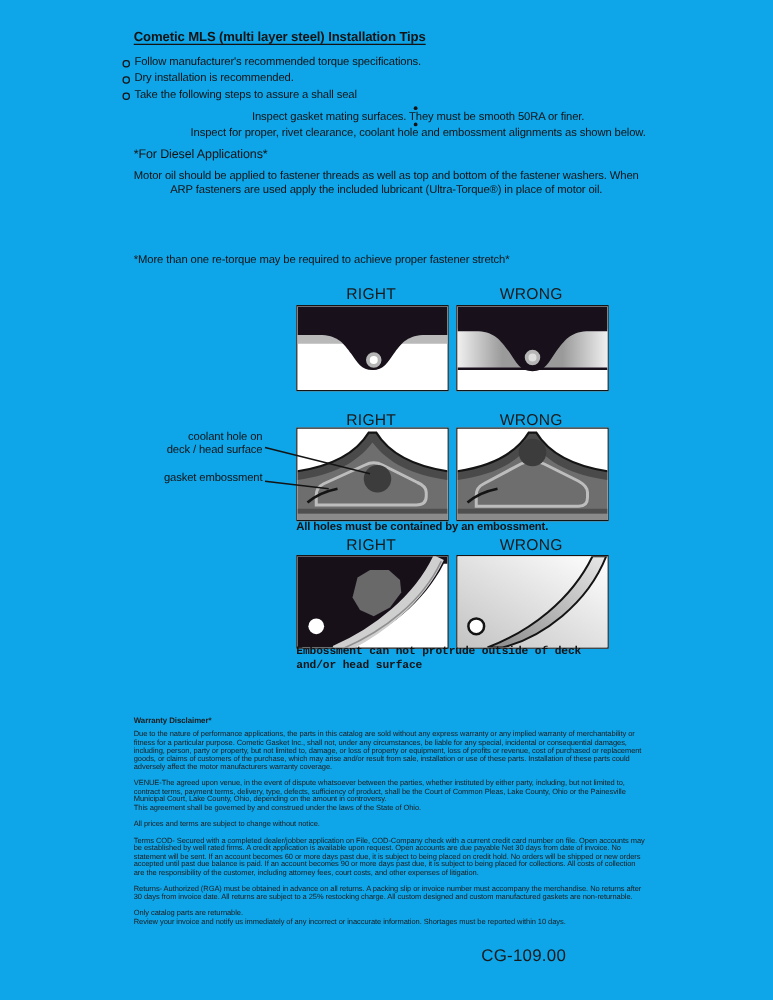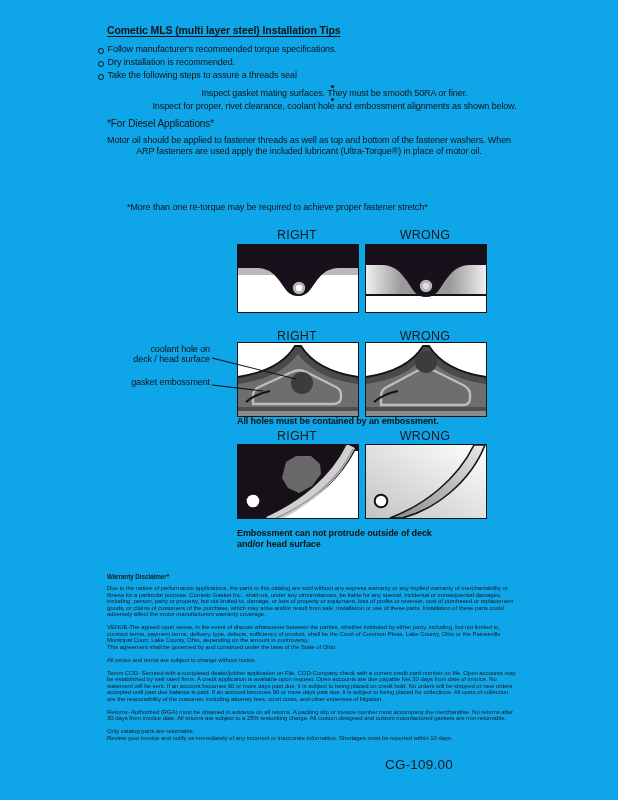--- a/index.html
+++ b/index.html
@@ -15,21 +15,21 @@
   .tips{left:98px;top:43px;width:440px;font-size:9px;letter-spacing:-0.1px;}
   .tip{display:flex;align-items:center;height:13px;line-height:11px;}
   .tip .mk{flex:0 0 auto;margin-top:3px;margin-right:4px;}
   .ring{width:3.6px;height:3.6px;border:0.9px solid #131313;border-radius:50%;}
   .dot{width:3.4px;height:3.4px;background:#131313;border-radius:50%;}
   .tip.sub{margin-left:33px;flex-direction:column;}
 
   
   .diesel-h{left:107px;top:118px;font-size:10px;font-weight:normal;letter-spacing:-0.1px;}
   .para{left:107px;width:404px;font-size:9px;line-height:10.5px;letter-spacing:-0.1px;}
-  .p1{top:135px;text-align:center;} .p2{top:165px;} .note{top:202px;margin-left:20px;}
+  .p1{top:135px;text-align:center;} .p2{top:165px;} .note{top:202px;}
 
   
   .dhead{width:120px;text-align:center;font-size:12.5px;letter-spacing:0.2px;color:#1a1a1a;}
   .cap{font-size:9px;font-weight:bold;letter-spacing:-0.1px;white-space:pre-line;line-height:10.5px;}
   .dlabel{width:112px;text-align:right;font-size:9px;line-height:9.5px;letter-spacing:-0.1px;white-space:pre-line;}
   svg.panel{display:block;border:1.6px solid #141414;background:#fff;}
 
   
   .disc{left:107px;top:574px;width:411px;font-size:6px;line-height:6.6px;letter-spacing:-0.05px;color:#1c1c1c;}
   .disc h4{margin:0 0 4.5px 0;font-size:6.3px;font-weight:bold;}
@@ -49,21 +49,21 @@
     <div class="tip">
       <span class="mk ring"></span>
       <span>Follow manufacturer's recommended torque specifications.</span>
     </div>
     <div class="tip">
       <span class="mk ring"></span>
       <span>Dry installation is recommended.</span>
     </div>
     <div class="tip">
       <span class="mk ring"></span>
-      <span>Take the following steps to assure a threads seal</span>
+      <span>Take the following steps to assure a shall seal</span>
     </div>
     <div class="tip sub">
       <span class="mk dot"></span>
       <span>Inspect gasket mating surfaces.  They must be smooth 50RA or finer.</span>
     </div>
     <div class="tip sub">
       <span class="mk dot"></span>
       <span>Inspect for proper, rivet clearance, coolant hole and embossment alignments as shown below.</span>
     </div>
   </div>
@@ -155,21 +155,21 @@
       <linearGradient id="g3band" x1="0" y1="1" x2="1" y2="0">
         <stop offset="0" stop-color="#8a8a8a"></stop>
           <stop offset="1" stop-color="#e8e8e8"></stop>
       </linearGradient>
     </defs>
     <rect x="0" y="0" width="120" height="73" fill="url(#g3bg)"></rect>
     <path d="M24,73 C58,60 91,35 108,0 L119,0 C104,38 68,65 36,73 Z" fill="url(#g3band)" stroke="#141414" stroke-width="1.6"></path>
     <circle cx="15" cy="56" r="6.3" fill="#ffffff" stroke="#141414" stroke-width="2"></circle>
   </svg>
 
-  <div class="abs cap" style="left:237px;top:528px;width:280px;">Embossment can not protrude outside of deck
+  <div class="abs cap" style="left:237px;top:516px;width:280px;font-family:Liberation Mono, monospace;">Embossment can not protrude outside of deck
 and/or head surface</div>
 
   <svg class="abs overlay" width="618" height="800" viewBox="0 0 618 800">
     <line x1="212" y1="358" x2="296" y2="379" stroke="#141414" stroke-width="1.1"></line>
     <line x1="212" y1="385" x2="263" y2="391" stroke="#141414" stroke-width="1.1"></line>
   </svg>
 
   <div class="abs disc">
     <h4>Warranty Disclaimer*</h4>
     <p>Due to the nature of performance applications, the parts in this catalog are sold without any express warranty or any implied warranty of merchantability or fitness for a particular purpose.  Cometic Gasket Inc., shall not, under any circumstances, be liable for any special, incidental or consequential damages, including, person, party or property, but not limited to, damage, or loss of property or equipment, loss of profits or revenue, cost of purchased or replacement goods, or claims of customers of the purchase, which may arise and/or result from sale, installation or use of these parts.  Installation of these parts could adversely affect the motor manufacturers warranty coverage.</p>

